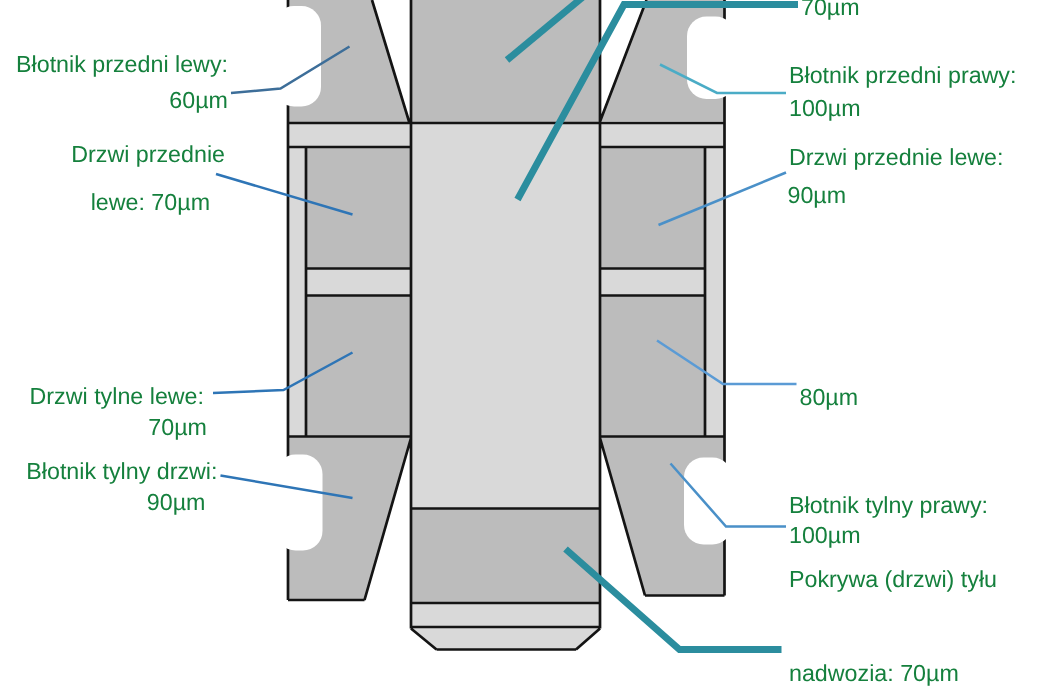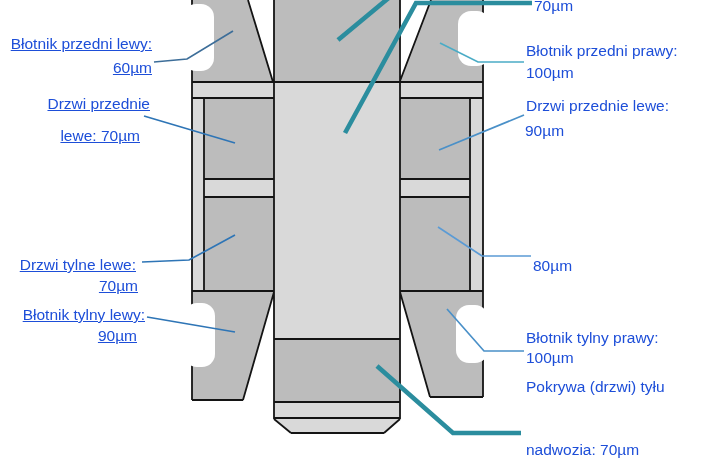--- a/index.html
+++ b/index.html
@@ -1,22 +1,22 @@
 <!DOCTYPE html>
 <html><head>
 <meta charset="utf-8">
 <style>
   html,body{margin:0;padding:0;background:#fff;}
   .stage{
     position:relative;width:707px;height:466px;background:#ffffff;overflow:hidden;
-    font-family:"Liberation Sans",sans-serif;color:#1d4ed8;
+    font-family:"Liberation Sans",sans-serif;color:#15803d;
   }
   .stage svg{position:absolute;left:0;top:0;}
   .lbl{position:absolute;font-size:15.5px;line-height:18px;white-space:nowrap;}
-  .lbl.r{text-align:left;text-decoration:underline;}
+  .lbl.r{text-align:left;}
   .panel-dark{fill:#bcbcbc;}
   .panel-light{fill:#d9d9d9;}
   .notch{fill:#ffffff;}
   .outline{fill:none;stroke:#141414;stroke-width:1.8;}
   .leader{fill:none;stroke-width:1.7;stroke-linejoin:miter;}
   .leader-thick{fill:none;stroke:#2b8d9e;stroke-width:4.6;stroke-linejoin:miter;}
 </style>
 </head>
 <body>
 
@@ -75,21 +75,21 @@
   </svg>
 
   <div class="lbl" style="left:534px;top:-3px;">70µm</div>
 
   <div class="lbl r" style="right:555px;top:35px;">Błotnik przedni lewy:</div>
   <div class="lbl r" style="right:555px;top:59px;">60µm</div>
   <div class="lbl r" style="right:557px;top:95px;">Drzwi przednie</div>
   <div class="lbl r" style="right:567px;top:127px;">lewe: 70µm</div>
   <div class="lbl r" style="right:571px;top:256px;">Drzwi tylne lewe:</div>
   <div class="lbl r" style="right:569px;top:277px;">70µm</div>
-  <div class="lbl r" style="right:562px;top:306px;">Błotnik tylny lewy:</div>
+  <div class="lbl r" style="right:562px;top:306px;">Błotnik tylny drzwi:</div>
   <div class="lbl r" style="right:570px;top:327px;">90µm</div>
 
   <div class="lbl" style="left:526px;top:42px;">Błotnik przedni prawy:</div>
   <div class="lbl" style="left:526px;top:64px;">100µm</div>
   <div class="lbl" style="left:526px;top:97px;">Drzwi przednie lewe:</div>
   <div class="lbl" style="left:525px;top:122px;">90µm</div>
   <div class="lbl" style="left:533px;top:257px;">80µm</div>
   <div class="lbl" style="left:526px;top:329px;text-align:right;">Błotnik tylny prawy:</div>
   <div class="lbl" style="left:526px;top:349px;">100µm</div>
   <div class="lbl" style="left:526px;top:378px;">Pokrywa (drzwi) tyłu</div>

